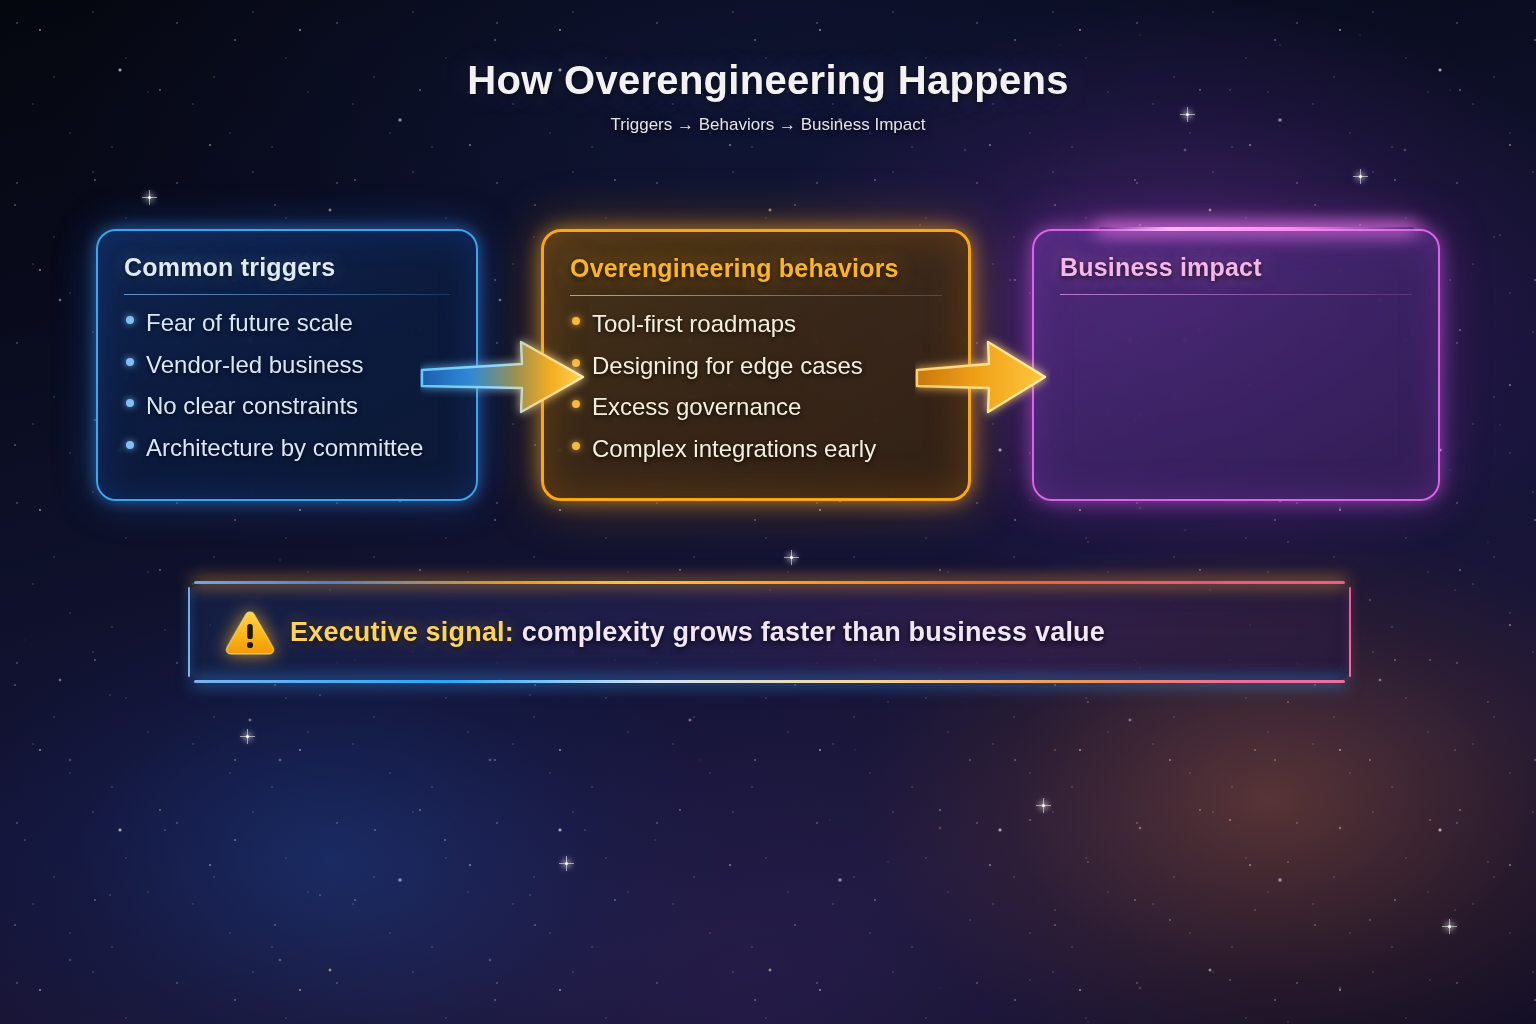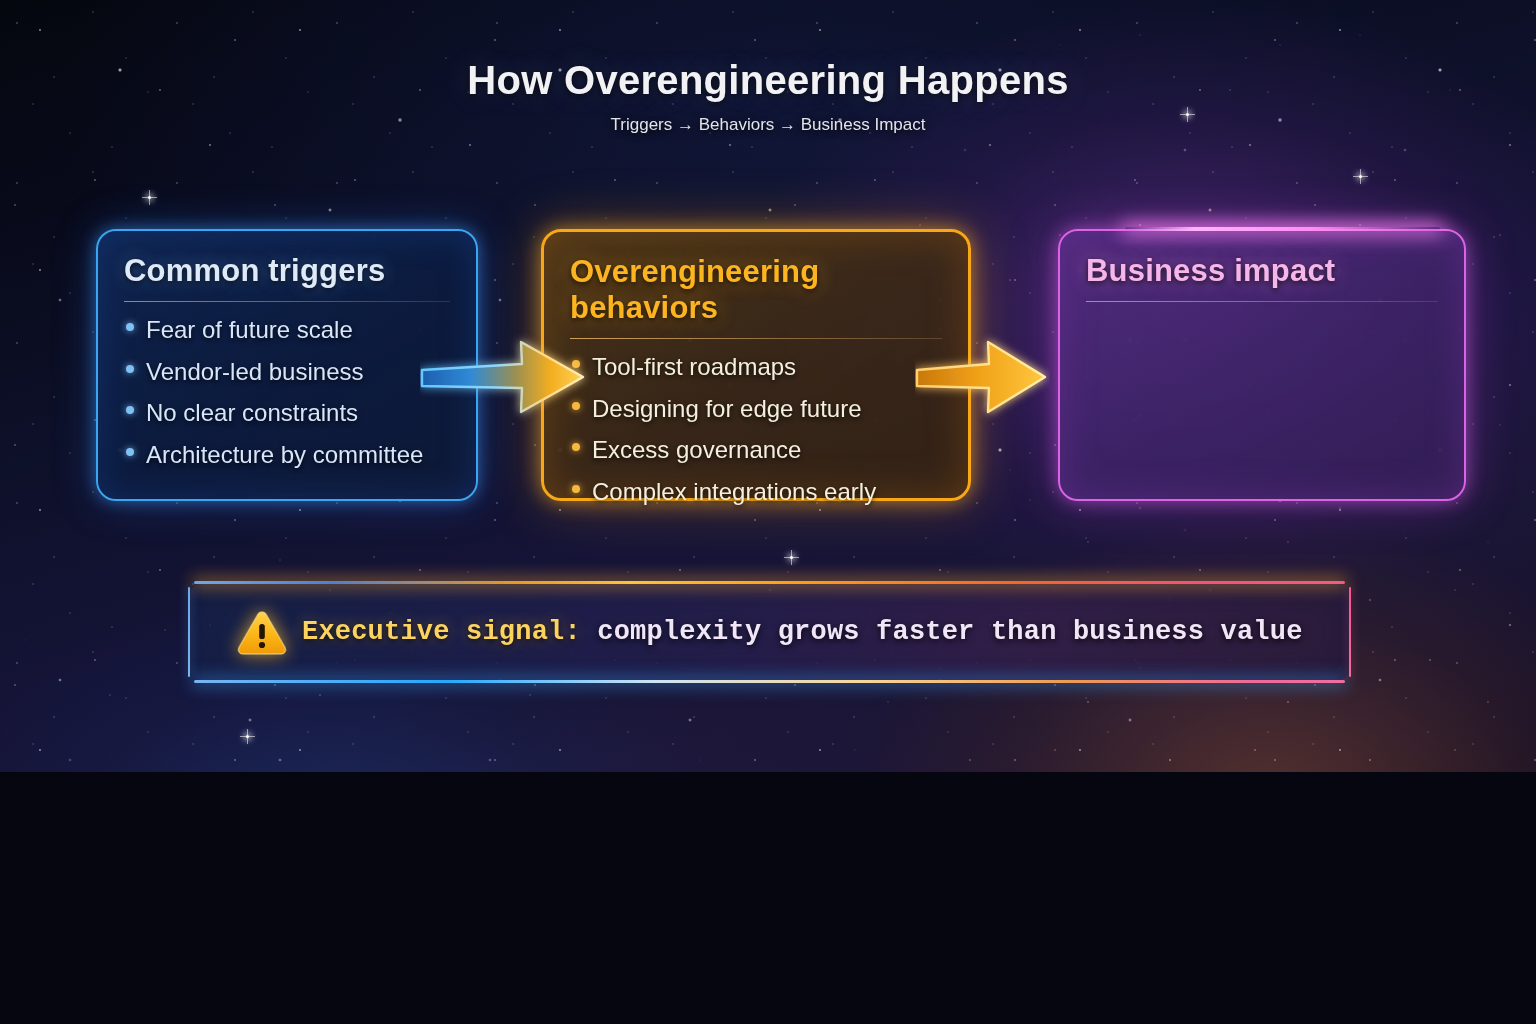--- a/index.html
+++ b/index.html
@@ -6,21 +6,21 @@
   html, body {
     width:1536px; height:1024px;
     overflow:hidden;
     background:#05060f;
     font-family:"Liberation Sans", sans-serif;
   }
 
   
   #stage {
     position:relative;
-    width:1536px; height:772px;
+    width:1536px; height:1024px;
     overflow:hidden;
     background:
       radial-gradient(ellipse 620px 420px at 1190px 300px, rgba(150,60,190,0.42) 0%, rgba(90,35,130,0.20) 45%, rgba(0,0,0,0) 72%),
       radial-gradient(ellipse 560px 380px at 1270px 800px, rgba(205,110,55,0.34) 0%, rgba(120,60,35,0.16) 48%, rgba(0,0,0,0) 74%),
       radial-gradient(ellipse 520px 360px at 330px 860px, rgba(30,85,180,0.34) 0%, rgba(18,45,110,0.16) 50%, rgba(0,0,0,0) 76%),
       radial-gradient(ellipse 700px 420px at 760px 980px, rgba(60,45,120,0.30) 0%, rgba(0,0,0,0) 72%),
       radial-gradient(ellipse 900px 500px at 760px 120px, rgba(20,28,70,0.55) 0%, rgba(0,0,0,0) 78%),
       linear-gradient(165deg, #05070f 0%, #080a1a 18%, #0d1028 38%, #151438 60%, #1b1636 78%, #140f26 100%);
   }
   .starlayer { position:absolute; inset:0; pointer-events:none; }
@@ -119,21 +119,21 @@
     text-shadow:0 2px 7px rgba(0,0,0,0.85);
   }
 
   
   #cards { position:absolute; top:229px; left:0; width:1536px; height:275px; z-index:5; }
   .card {
     position:absolute; top:0; height:272px;
     border-radius:20px; padding:22px 26px 0 26px;
     backdrop-filter:blur(1px);
   }
-  .card-title { font-size:31px; font-weight:bold; letter-spacing:0.2px; }
+  .card-title { font-size:25px; font-weight:bold; letter-spacing:0.2px; }
   .card-rule { height:1px; margin:12px 0 14px 0; }
   .card ul { list-style:none; }
   .card li {
     position:relative; padding-left:22px; margin-bottom:14px;
     font-size:24px; line-height:1.15;
     text-shadow:0 2px 5px rgba(0,0,0,0.75);
   }
   .card li::before {
     content:""; position:absolute; left:2px; top:7px;
     width:8px; height:8px; border-radius:50%;
@@ -158,21 +158,21 @@
     border:3px solid #f8a717;
     box-shadow:0 0 20px rgba(250,170,30,0.62), 0 0 55px rgba(230,140,20,0.38), inset 0 0 40px rgba(150,90,20,0.45);
   }
   #card-behaviors .card-title { color:#fcb521; text-shadow:0 2px 6px rgba(0,0,0,0.8), 0 0 18px rgba(255,175,40,0.5); }
   #card-behaviors .card-rule { background:linear-gradient(90deg, rgba(245,190,110,0.8), rgba(245,190,110,0.2)); }
   #card-behaviors li { color:#f6efdd; }
   #card-behaviors li::before { background:#f7b83f; box-shadow:0 0 7px rgba(250,185,60,0.85); }
 
   
   #card-impact {
-    left:1058px; width:408px;
+    left:1032px; width:408px;
     background:linear-gradient(150deg, rgba(82,44,128,0.88) 0%, rgba(62,36,104,0.86) 55%, rgba(52,30,86,0.9) 100%);
     border:2px solid #dc63e8;
     box-shadow:0 0 18px rgba(215,95,230,0.55), 0 0 48px rgba(180,70,210,0.34), inset 0 0 36px rgba(120,50,160,0.45);
   }
   #card-impact .card-title { color:#f6b6ea; text-shadow:0 2px 6px rgba(0,0,0,0.8), 0 0 18px rgba(245,150,230,0.5); }
   #card-impact .card-rule { background:linear-gradient(90deg, rgba(226,150,235,0.75), rgba(226,150,235,0.18)); }
   #card-impact li { color:#f0e2f8; }
   #card-impact li::before { background:#e887ec; box-shadow:0 0 7px rgba(235,140,240,0.85); }
 
   
@@ -187,23 +187,22 @@
   .arrow { position:absolute; z-index:7; }
   #arrow-1 { left:420px; top:330px; }
   #arrow-2 { left:915px; top:330px; }
 
   
   #banner {
     position:absolute; left:188px; top:583px; width:1163px; height:98px;
     border-radius:16px;
     background:linear-gradient(100deg, rgba(22,34,72,0.88) 0%, rgba(36,32,78,0.86) 42%, rgba(52,32,74,0.88) 72%, rgba(44,28,60,0.9) 100%);
     z-index:6;
-    display:flex; align-items:center; padding-left:48px;
+    display:flex; align-items:center; padding-left:36px;
     box-shadow:inset 0 0 38px rgba(18,22,60,0.6);
-    font-family:Liberation Mono, monospace;
   }
   #banner-border-top, #banner-border-bottom {
     position:absolute; left:6px; right:6px; height:3px; border-radius:3px;
   }
   #banner-border-top {
     top:-2px;
     background:linear-gradient(90deg, #6fa8e8 0%, #4f7fd0 12%, #e89a20 28%, #ffc23a 38%, #ff9d18 52%, #f4642e 72%, #f3527f 88%, #f05a8e 100%);
     box-shadow:0 0 16px 3px rgba(255,170,40,0.55);
   }
   #banner-border-bottom {
@@ -259,21 +258,21 @@
         <li>No clear constraints</li>
         <li>Architecture by committee</li>
       </ul>
     </div>
 
     <div class="card" id="card-behaviors">
       <div class="card-title">Overengineering behaviors</div>
       <div class="card-rule"></div>
       <ul>
         <li>Tool-first roadmaps</li>
-        <li>Designing for edge future</li>
+        <li>Designing for edge cases</li>
         <li>Excess governance</li>
         <li>Complex integrations early</li>
       </ul>
     </div>
 
     <div class="card" id="card-impact">
       <div class="card-title">Business impact</div>
       <div class="card-rule"></div>
     </div>
   </div>

